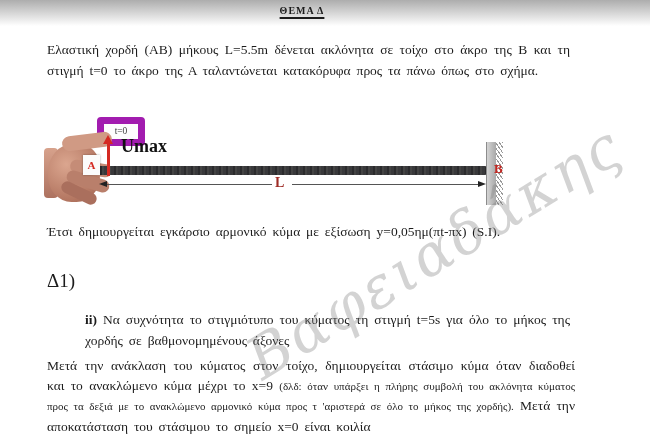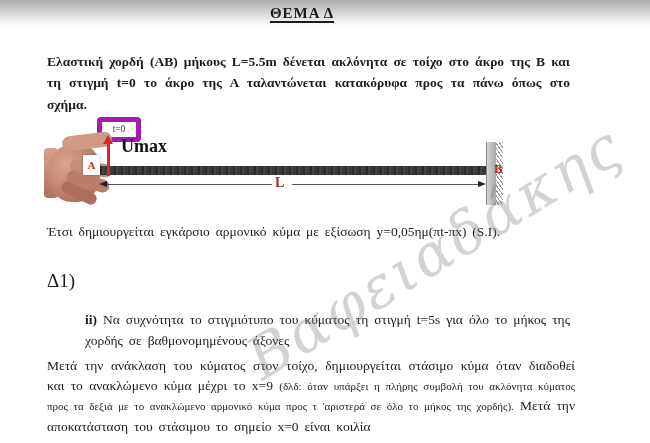--- a/index.html
+++ b/index.html
@@ -3,36 +3,36 @@
 <meta charset="utf-8">
 <style>
   html,body{margin:0;padding:0;background:#fff;}
   .page{
     position:relative;width:650px;height:443px;background:#ffffff;
     font-family:"Liberation Serif","DejaVu Serif",serif;color:#1c1c1c;overflow:hidden;
   }
   .top-fade{position:absolute;top:0;left:0;right:0;height:26px;
     background:linear-gradient(#adadad,rgba(255,255,255,0));}
   .title{position:absolute;top:5px;left:0;width:604px;text-align:center;
-    font-size:15px;font-weight:bold;letter-spacing:1px;}
+    font-size:10px;font-weight:bold;letter-spacing:1px;}
   .title span{text-decoration:underline;text-underline-offset:3px;text-decoration-thickness:1.5px;}
   .para{position:absolute;font-size:13.5px;line-height:21.4px;
     text-align:justify;text-align-last:left;word-spacing:2.5px;}
-  .p1{left:47px;top:51px;width:523px;font-weight:bold;}
+  .p1{left:47px;top:39px;width:523px;}
   .p2{left:47px;top:221px;width:523px;}
   .d1-label{position:absolute;left:47px;top:270px;font-size:19px;font-weight:normal;}
   .q-i{left:85px;top:258px;width:485px;}
   .q-ii{left:85px;top:309px;width:485px;}
   .b{font-weight:bold;margin-right:6px;}
   .p4{left:47px;top:356px;width:528px;line-height:19.5px;}
   .small-note{font-size:11px;}
   
   .figure{position:absolute;left:0;top:108px;width:650px;height:106px;}
   .t0-box{position:absolute;left:97px;top:9px;width:34px;height:15px;
-    border:5px solid #a21caf;border-radius:4px;background:#fdfdfd;
+    border:7px solid #a21caf;border-radius:4px;background:#fdfdfd;
     font-size:9.5px;text-align:center;line-height:15px;color:#444;}
   .hand{position:absolute;left:44px;top:24px;width:76px;height:80px;}
   .hand div{position:absolute;}
   .palm{left:4px;top:12px;width:52px;height:58px;border-radius:48% 40% 45% 45%;
     background:radial-gradient(circle at 35% 35%,#dba68f,#b47762 70%,#9c5f4c);}
   .wrist{left:0px;top:16px;width:14px;height:50px;background:#caa;
     background:linear-gradient(#d7a28c,#ad7260);border-radius:4px;}
   .finger-top{left:18px;top:2px;width:50px;height:15px;border-radius:8px;
     background:#d09a84;transform:rotate(-7deg);}
   .finger-1{left:26px;top:30px;width:42px;height:13px;border-radius:7px;

